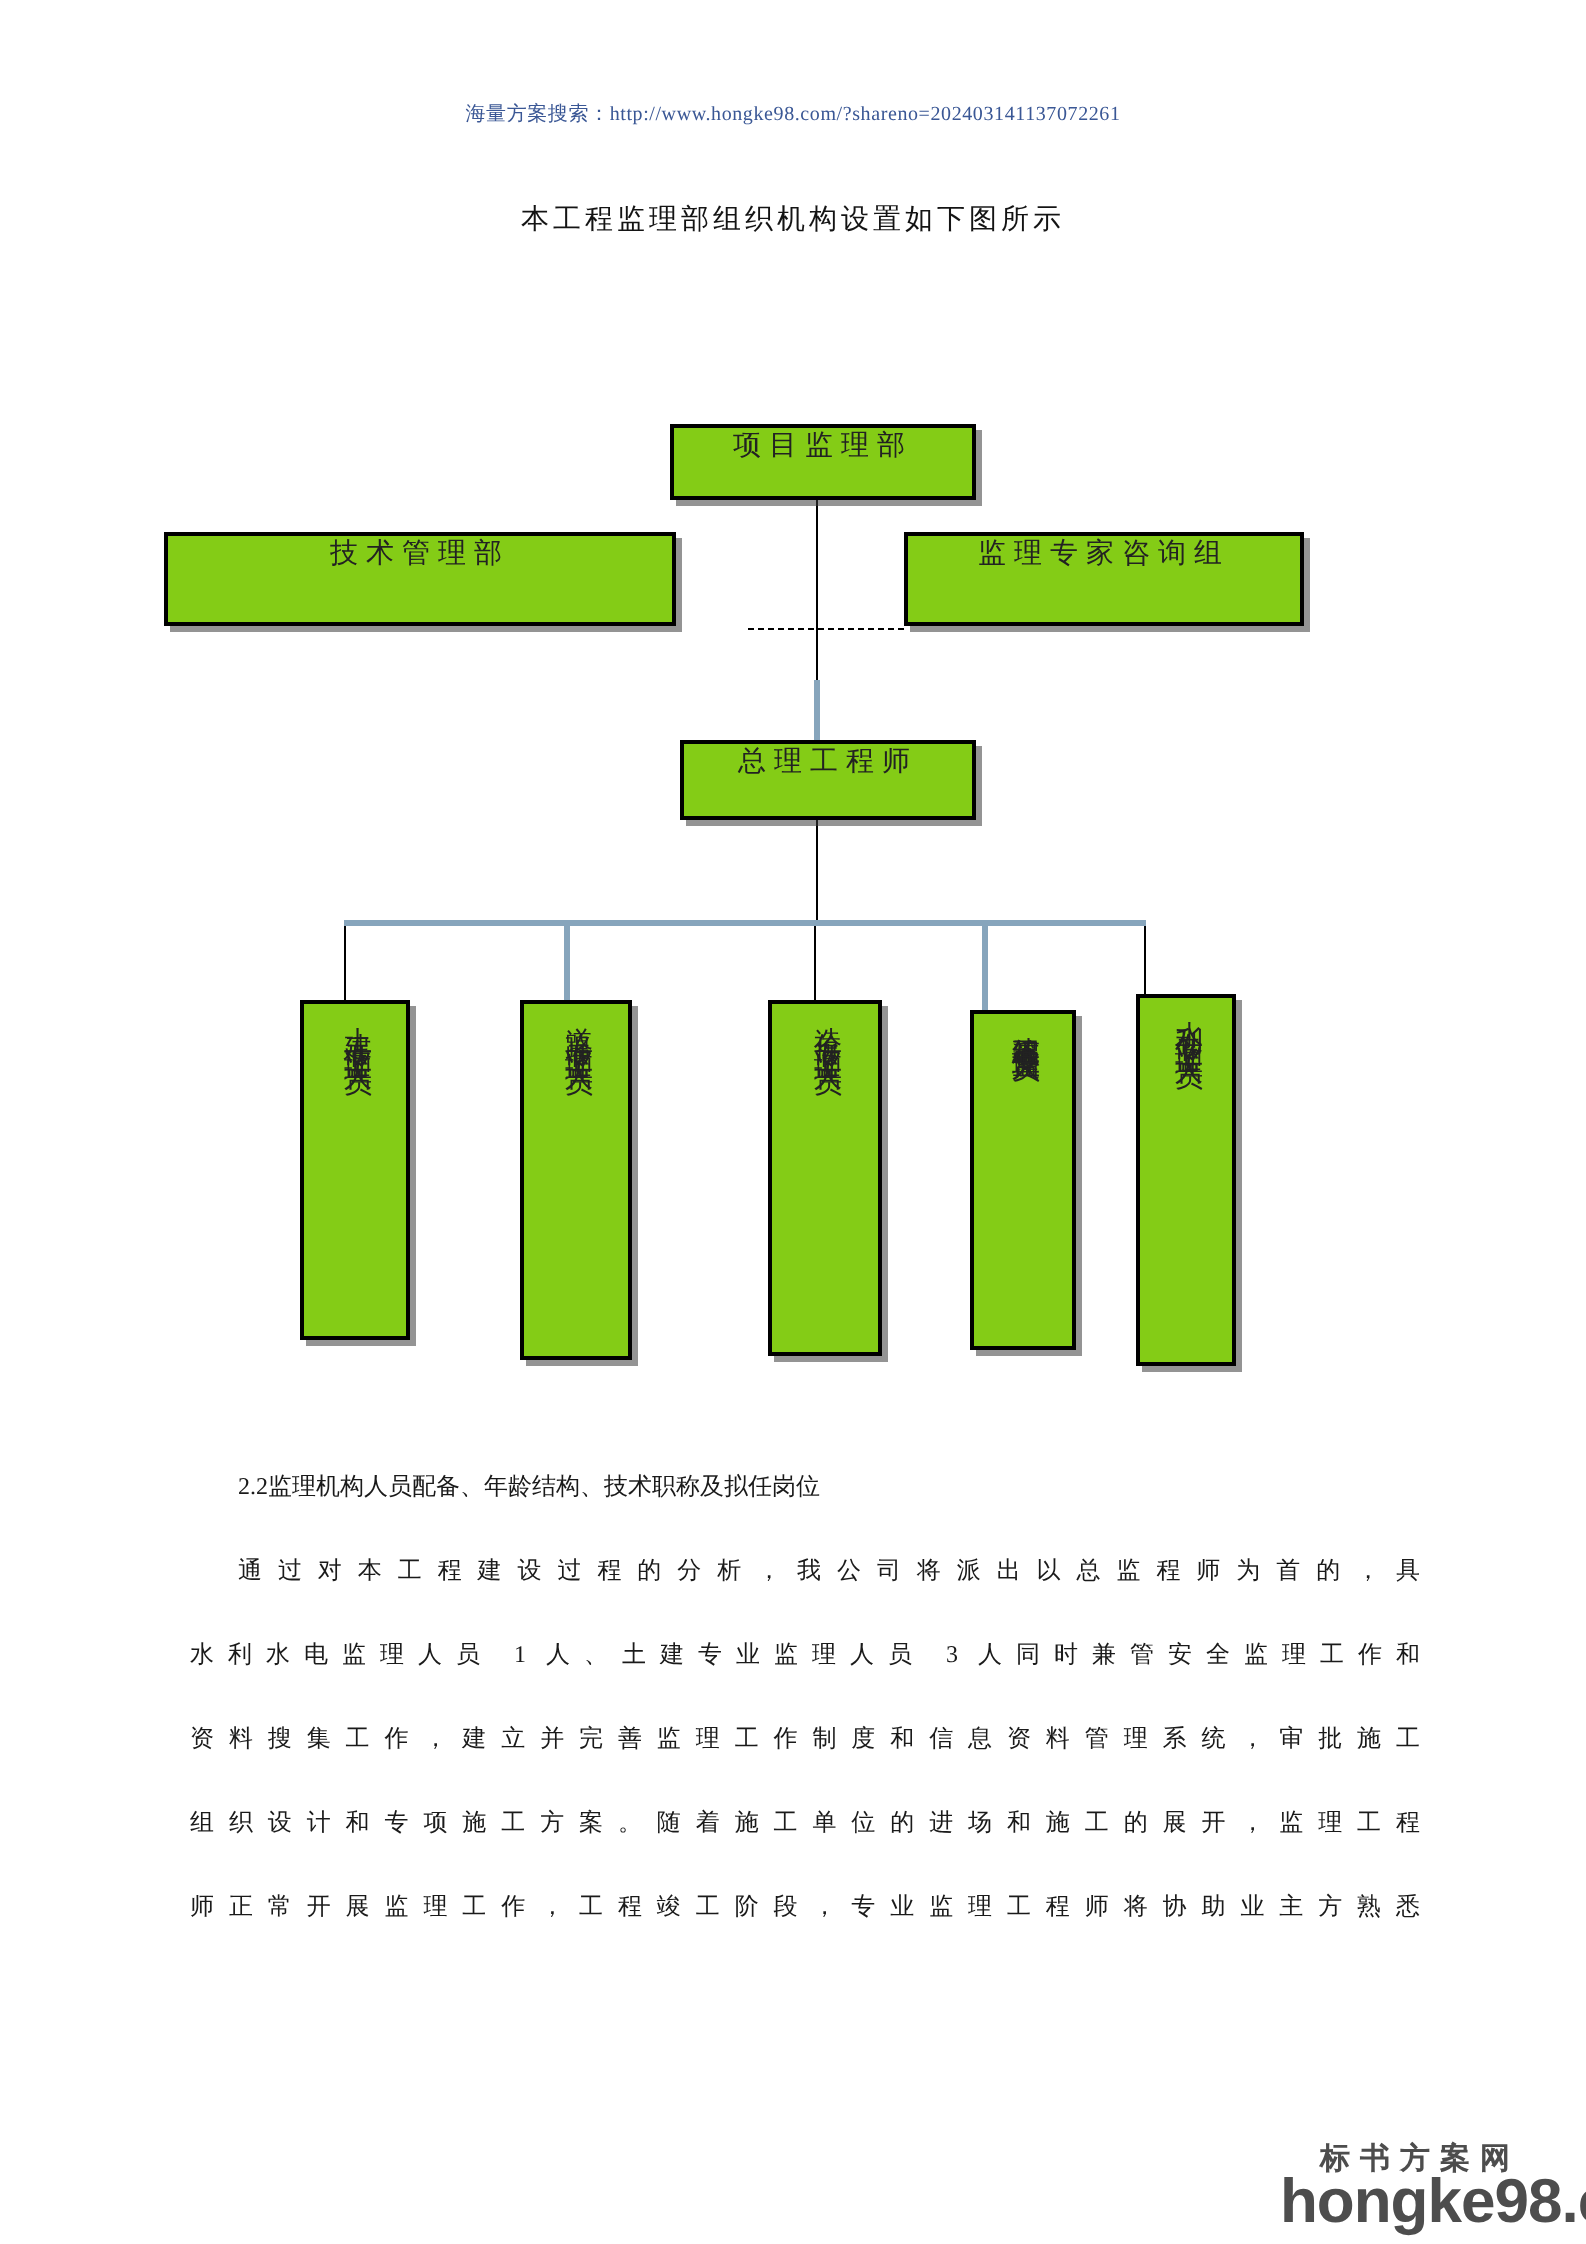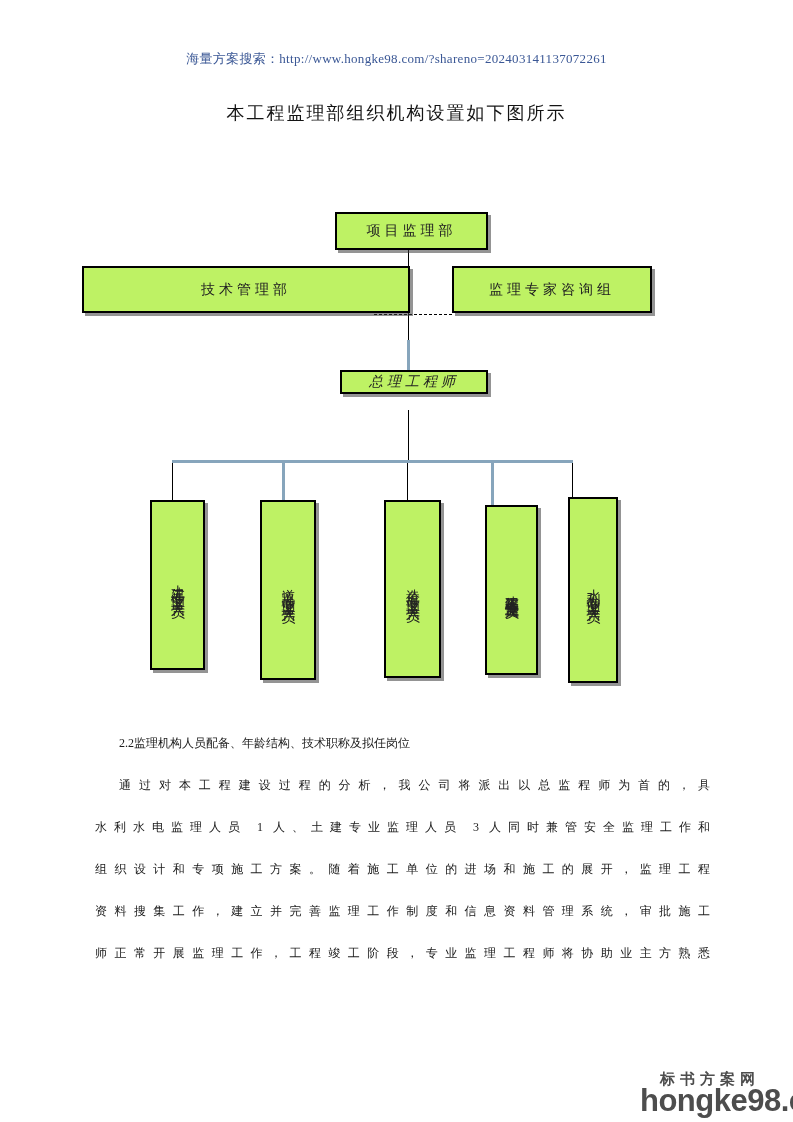--- a/index.html
+++ b/index.html
@@ -8,38 +8,38 @@
     width:793px;height:1122px;
     margin:0 auto;
     background:#ffffff;
     font-family:"Liberation Serif","DejaVu Serif",serif;
     overflow:hidden;
   }
   
   .header-link{
     position:absolute;top:50px;left:0;right:0;
     text-align:center;
-    font-size:13px;
+    font-size:10px;
     color:#3a5795;
     letter-spacing:0.3px;
   }
   .doc-title{
     position:absolute;top:101px;left:0;right:0;
     text-align:center;
-    font-size:18px;
+    font-size:14px;
     color:#141414;
     letter-spacing:2px;
   }
   
   .obox{
     position:absolute;
-    background:#bef264;
+    background:#84cc16;
     border:2px solid #000;
     box-shadow:3px 3px 0 0 rgba(60,60,60,.55);
-    display:flex;align-items:center;justify-content:center;
+    display:flex;align-items:flex-start;justify-content:center;
     font-size:14px;color:#222;
     letter-spacing:4px;
     box-sizing:border-box;
   }
   .obox.vertical span{
     writing-mode:vertical-rl;
     text-orientation:upright;
     letter-spacing:3px;
     font-size:14px;
   }
@@ -103,29 +103,29 @@
     <div class="vline" style="left:172px;top:463px;width:1px;height:37px;"></div>
     <div class="vline blue" style="left:282px;top:463px;width:3px;height:37px;"></div>
     <div class="vline" style="left:407px;top:463px;width:1px;height:37px;"></div>
     <div class="vline blue" style="left:491px;top:463px;width:3px;height:42px;"></div>
     <div class="vline" style="left:572px;top:463px;width:1px;height:34px;"></div>
 
     <div class="obox" style="left:335px;top:212px;width:153px;height:38px;">
       <span>项目监理部</span>
     </div>
 
-    <div class="obox" style="left:82px;top:266px;width:328px;height:47px;">
+    <div class="obox" style="left:82px;top:266px;width:256px;height:47px;">
       <span>技术管理部</span>
     </div>
 
     <div class="obox" style="left:452px;top:266px;width:200px;height:47px;">
       <span>监理专家咨询组</span>
     </div>
 
-    <div class="obox" style="left:340px;top:370px;width:148px;height:24px;font-style:italic;">
+    <div class="obox" style="left:340px;top:370px;width:148px;height:40px;">
       <span>总理工程师</span>
     </div>
 
     <div class="obox vertical" style="left:150px;top:500px;width:55px;height:170px;">
       <span>土建专业监理人员</span>
     </div>
 
     <div class="obox vertical" style="left:260px;top:500px;width:56px;height:180px;">
       <span>道路专业监理人员</span>
     </div>
@@ -140,22 +140,22 @@
 
     <div class="obox vertical" style="left:568px;top:497px;width:50px;height:186px;">
       <span>水利专业监理人员</span>
     </div>
   </div>
 
   <div class="text-block">
     <div class="tline heading">2.2监理机构人员配备、年龄结构、技术职称及拟任岗位</div>
     <div class="tline indent">通过对本工程建设过程的分析，我公司将派出以总监程师为首的，具</div>
     <div class="tline">水利水电监理人员 1 人、土建专业监理人员 3 人同时兼管安全监理工作和</div>
+    <div class="tline">资料搜集工作，建立并完善监理工作制度和信息资料管理系统，审批施工</div>
     <div class="tline">组织设计和专项施工方案。随着施工单位的进场和施工的展开，监理工程</div>
-    <div class="tline">资料搜集工作，建立并完善监理工作制度和信息资料管理系统，审批施工</div>
     <div class="tline">师正常开展监理工作，工程竣工阶段，专业监理工程师将协助业主方熟悉</div>
   </div>
 
   <div class="footer-logo">
     <div class="cn">标书方案网</div>
     <div class="en">hongke98.com</div>
   </div>
 
 </div>
 

